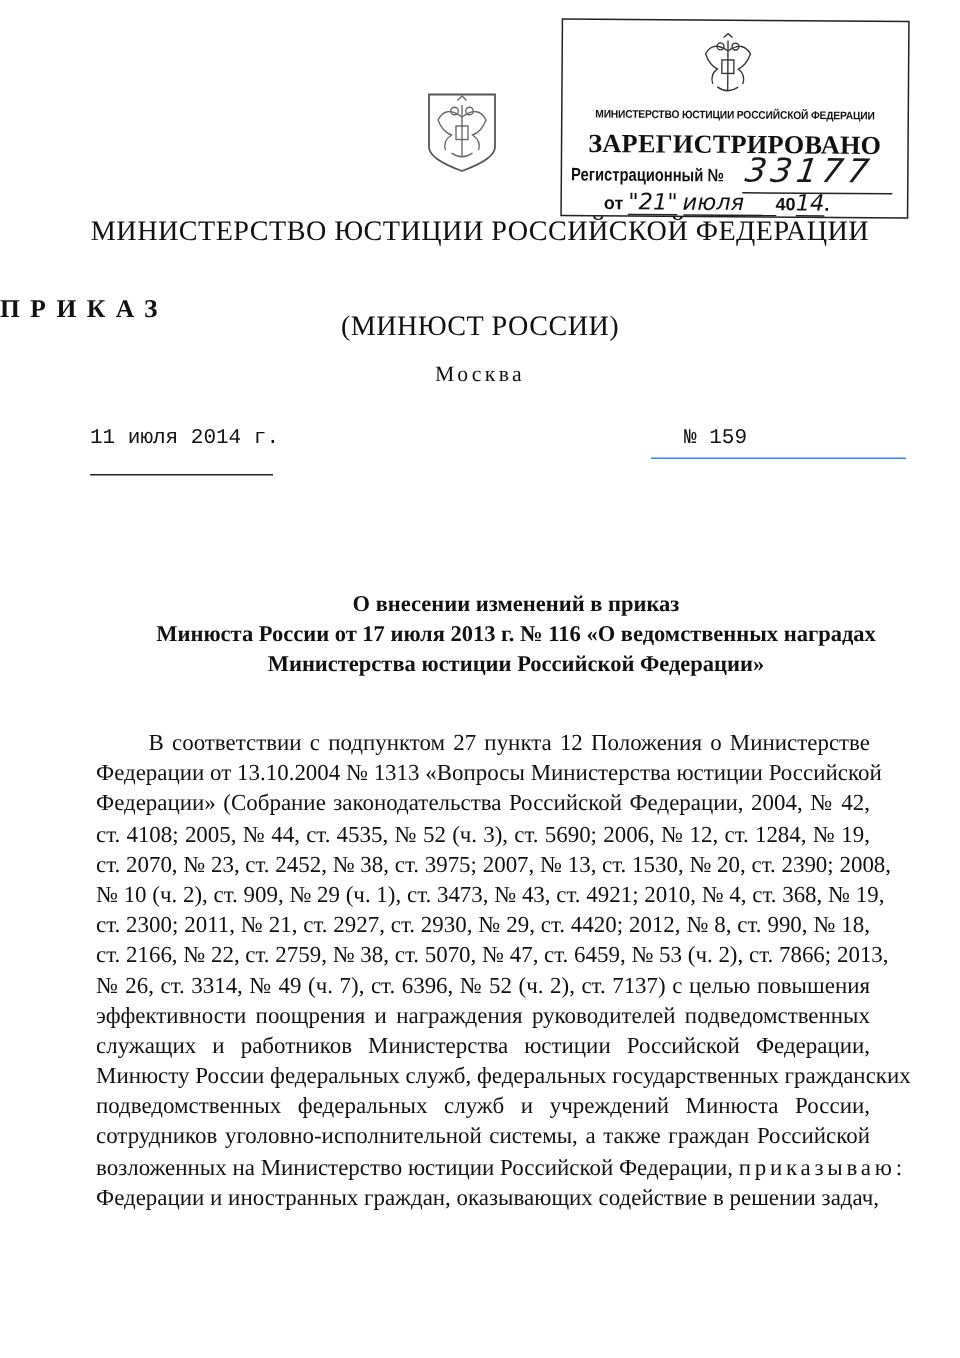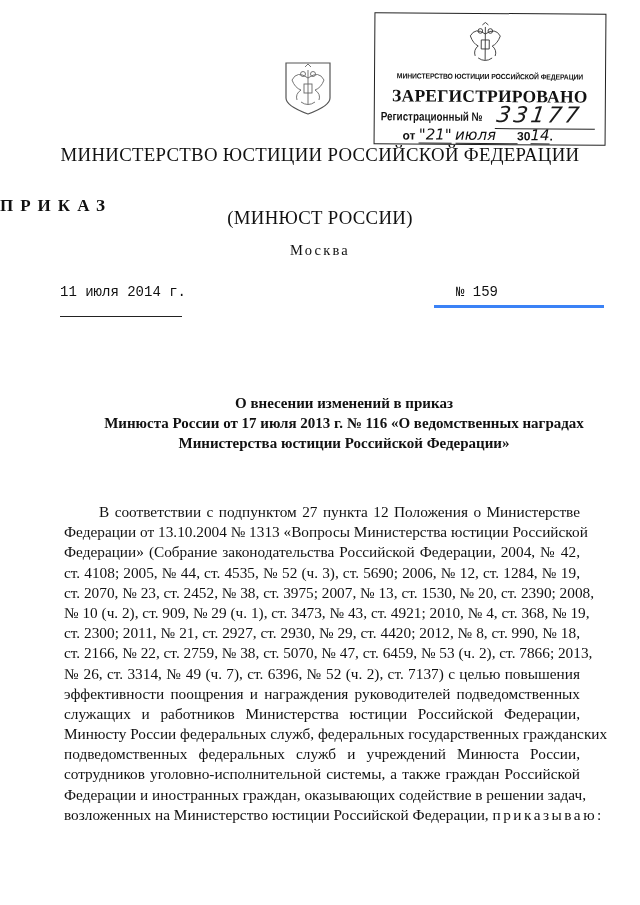--- a/index.html
+++ b/index.html
@@ -130,21 +130,21 @@
       padding-bottom: 16px;
       border-bottom: 1px solid #222;
       white-space: nowrap;
     }
     .number {
       left: 434px; top: 284px;
       width: 170px;
       font-family: "Liberation Mono", monospace;
       font-size: 14px;
       padding-bottom: 5px;
-      border-bottom: 3px solid #3b82f6;
+      border-bottom: 1px solid #3b82f6;
       white-space: nowrap;
     }
     .number span { margin-left: 22px; }
 
     
     .subject {
       left: 0; width: 640px;
       top: 393px;
       text-align: center;
       font-weight: bold;
@@ -161,21 +161,21 @@
       line-height: 20.2px;
     }
     .body-line {
       display: block;
       white-space: nowrap;
       text-align: justify;
       text-align-last: justify;
       height: 20.2px;
       overflow: visible;
     }
-    .body-line.first { text-indent: 35px; margin-top: 16px; }
+    .body-line.first { text-indent: 35px; }
     .body-line.last { text-align-last: left; }
     .spaced { letter-spacing: 2.5px; }
   </style>
 </head>
 <body>
 
 <div class="abs emblem">
   <svg width="50" height="56" viewBox="0 0 50 56">
     <path d="M3 3 H47 V38 Q47 46 25 54 Q3 46 3 38 Z" fill="none" stroke="#555" stroke-width="1.2"></path>
     <g fill="none" stroke="#666" stroke-width="0.9">
@@ -206,21 +206,21 @@
       </g>
     </svg>
   </div>
   <div class="stamp-ministry">МИНИСТЕРСТВО ЮСТИЦИИ РОССИЙСКОЙ ФЕДЕРАЦИИ</div>
   <div class="stamp-title">ЗАРЕГИСТРИРОВАНО</div>
   <div class="stamp-reg">Регистрационный №</div>
   <div class="stamp-reg-num">33177</div>
   <div class="stamp-date">
     <span>от</span>
     <span class="hw">"21"</span>
-    <span class="hw" style="width:62px;">июля</span><span>30</span><span class="hw">14</span><span>.</span>
+    <span class="hw" style="width:62px;">июля</span><span>40</span><span class="hw">14</span><span>.</span>
   </div>
 </div>
 
 <div class="abs ministry">МИНИСТЕРСТВО ЮСТИЦИИ РОССИЙСКОЙ ФЕДЕРАЦИИ</div>
 <div class="abs ministry ministry-short">(МИНЮСТ РОССИИ)</div>
 <div class="abs prikaz">ПРИКАЗ</div>
 <div class="abs city">Москва</div>
 
 <div class="abs date">11 июля 2014 г.</div>
 <div class="abs number"><span>№ 159</span></div>
@@ -239,15 +239,15 @@
   <span class="body-line">ст. 2070, № 23, ст. 2452, № 38, ст. 3975; 2007, № 13, ст. 1530, № 20, ст. 2390; 2008,</span>
   <span class="body-line">№ 10 (ч. 2), ст. 909, № 29 (ч. 1), ст. 3473, № 43, ст. 4921; 2010, № 4, ст. 368, № 19,</span>
   <span class="body-line">ст. 2300; 2011, № 21, ст. 2927, ст. 2930, № 29, ст. 4420; 2012, № 8, ст. 990, № 18,</span>
   <span class="body-line">ст. 2166, № 22, ст. 2759, № 38, ст. 5070, № 47, ст. 6459, № 53 (ч. 2), ст. 7866; 2013,</span>
   <span class="body-line">№ 26, ст. 3314, № 49 (ч. 7), ст. 6396, № 52 (ч. 2), ст. 7137) с целью повышения</span>
   <span class="body-line">эффективности поощрения и награждения руководителей подведомственных</span>
   <span class="body-line">служащих и работников Министерства юстиции Российской Федерации,</span>
   <span class="body-line">Минюсту России федеральных служб, федеральных государственных гражданских</span>
   <span class="body-line">подведомственных федеральных служб и учреждений Минюста России,</span>
   <span class="body-line">сотрудников уголовно-исполнительной системы, а также граждан Российской</span>
+  <span class="body-line last"><span>возложенных на Министерство юстиции Российской Федерации,</span> <span class="spaced">приказываю:</span></span>
   <span class="body-line">Федерации и иностранных граждан, оказывающих содействие в решении задач,</span>
-  <span class="body-line last"><span>возложенных на Министерство юстиции Российской Федерации,</span> <span class="spaced">приказываю:</span></span>
 </div>
 
 </body></html>

